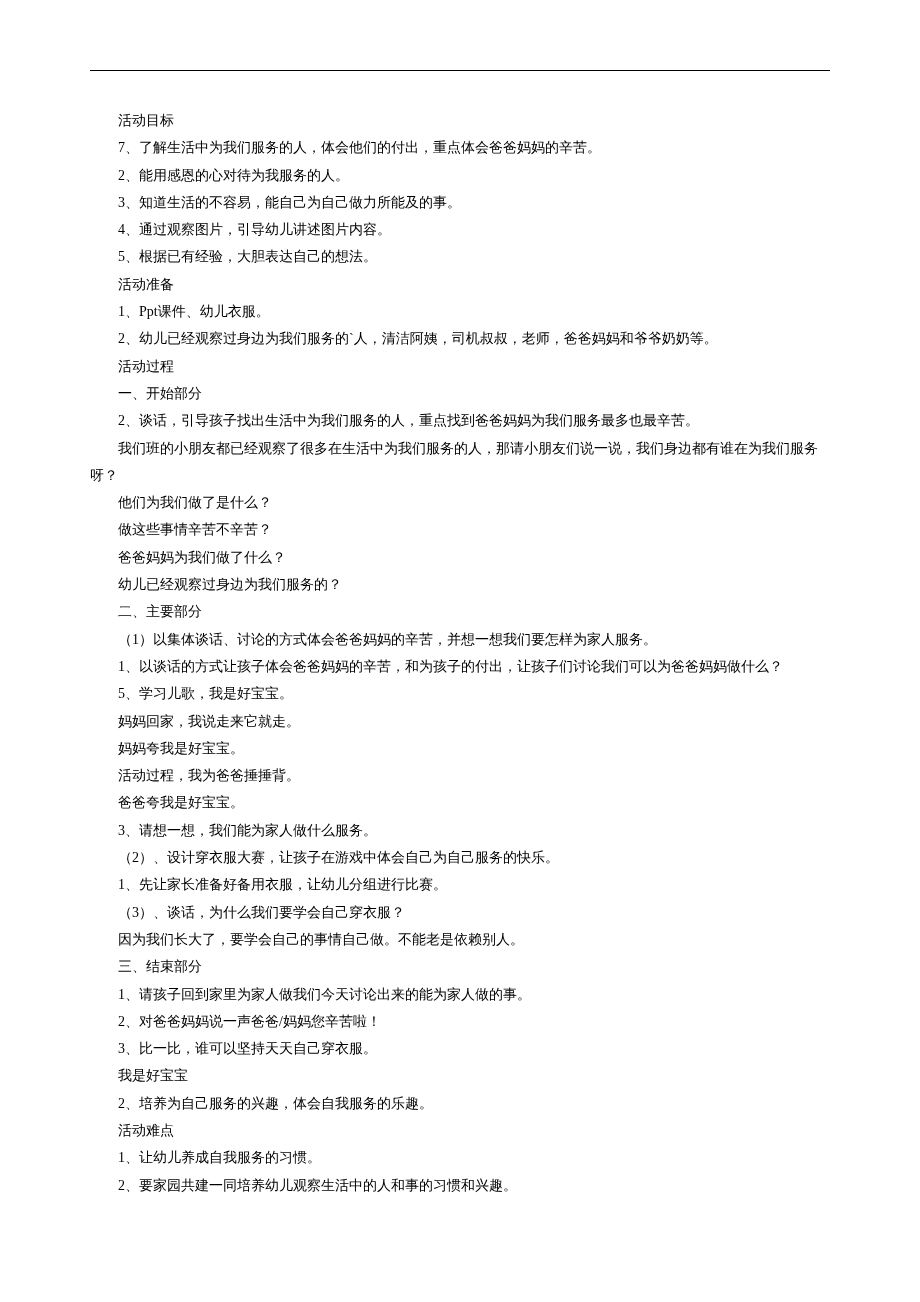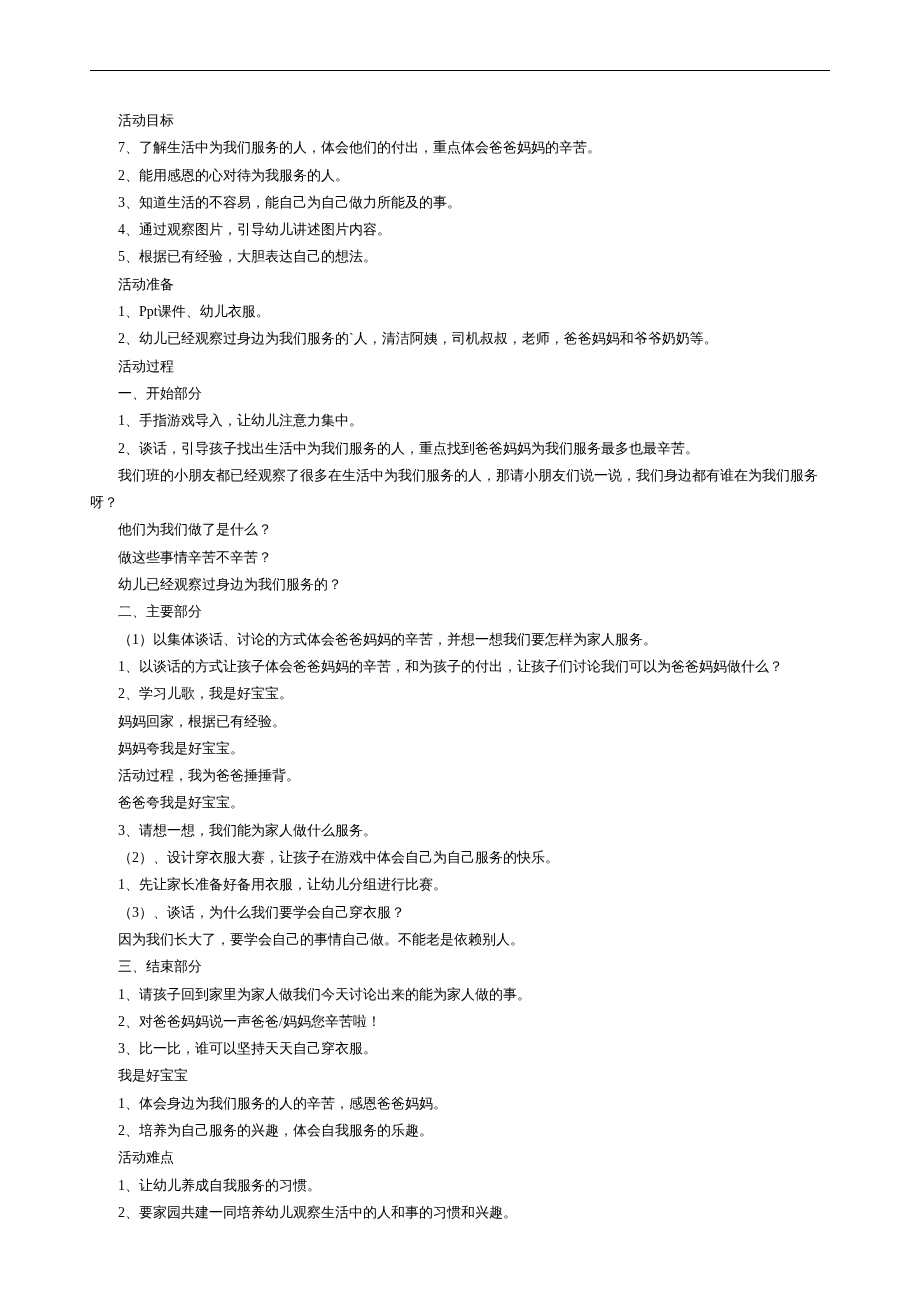--- a/index.html
+++ b/index.html
@@ -33,42 +33,41 @@
     <p>7、了解生活中为我们服务的人，体会他们的付出，重点体会爸爸妈妈的辛苦。</p>
     <p>2、能用感恩的心对待为我服务的人。</p>
     <p>3、知道生活的不容易，能自己为自己做力所能及的事。</p>
     <p>4、通过观察图片，引导幼儿讲述图片内容。</p>
     <p>5、根据已有经验，大胆表达自己的想法。</p>
     <p>活动准备</p>
     <p>1、Ppt课件、幼儿衣服。</p>
     <p>2、幼儿已经观察过身边为我们服务的`人，清洁阿姨，司机叔叔，老师，爸爸妈妈和爷爷奶奶等。</p>
     <p>活动过程</p>
     <p>一、开始部分</p>
-    <p>1、手指游戏导入，让幼儿注意力集中。</p>
     <p>2、谈话，引导孩子找出生活中为我们服务的人，重点找到爸爸妈妈为我们服务最多也最辛苦。</p>
     <p>我们班的小朋友都已经观察了很多在生活中为我们服务的人，那请小朋友们说一说，我们身边都有谁在为我们服务呀？</p>
     <p>他们为我们做了是什么？</p>
     <p>做这些事情辛苦不辛苦？</p>
+    <p>爸爸妈妈为我们做了什么？</p>
     <p>幼儿已经观察过身边为我们服务的？</p>
     <p>二、主要部分</p>
     <p>（1）以集体谈话、讨论的方式体会爸爸妈妈的辛苦，并想一想我们要怎样为家人服务。</p>
     <p>1、以谈话的方式让孩子体会爸爸妈妈的辛苦，和为孩子的付出，让孩子们讨论我们可以为爸爸妈妈做什么？</p>
-    <p>2、学习儿歌，我是好宝宝。</p>
-    <p>妈妈回家，根据已有经验。</p>
+    <p>5、学习儿歌，我是好宝宝。</p>
+    <p>妈妈回家，我说走来它就走。</p>
     <p>妈妈夸我是好宝宝。</p>
     <p>活动过程，我为爸爸捶捶背。</p>
     <p>爸爸夸我是好宝宝。</p>
     <p>3、请想一想，我们能为家人做什么服务。</p>
     <p>（2）、设计穿衣服大赛，让孩子在游戏中体会自己为自己服务的快乐。</p>
     <p>1、先让家长准备好备用衣服，让幼儿分组进行比赛。</p>
     <p>（3）、谈话，为什么我们要学会自己穿衣服？</p>
     <p>因为我们长大了，要学会自己的事情自己做。不能老是依赖别人。</p>
     <p>三、结束部分</p>
     <p>1、请孩子回到家里为家人做我们今天讨论出来的能为家人做的事。</p>
     <p>2、对爸爸妈妈说一声爸爸/妈妈您辛苦啦！</p>
     <p>3、比一比，谁可以坚持天天自己穿衣服。</p>
     <p>我是好宝宝</p>
-    <p>1、体会身边为我们服务的人的辛苦，感恩爸爸妈妈。</p>
     <p>2、培养为自己服务的兴趣，体会自我服务的乐趣。</p>
     <p>活动难点</p>
     <p>1、让幼儿养成自我服务的习惯。</p>
     <p>2、要家园共建一同培养幼儿观察生活中的人和事的习惯和兴趣。</p>
   </div>
 
 </body></html>

